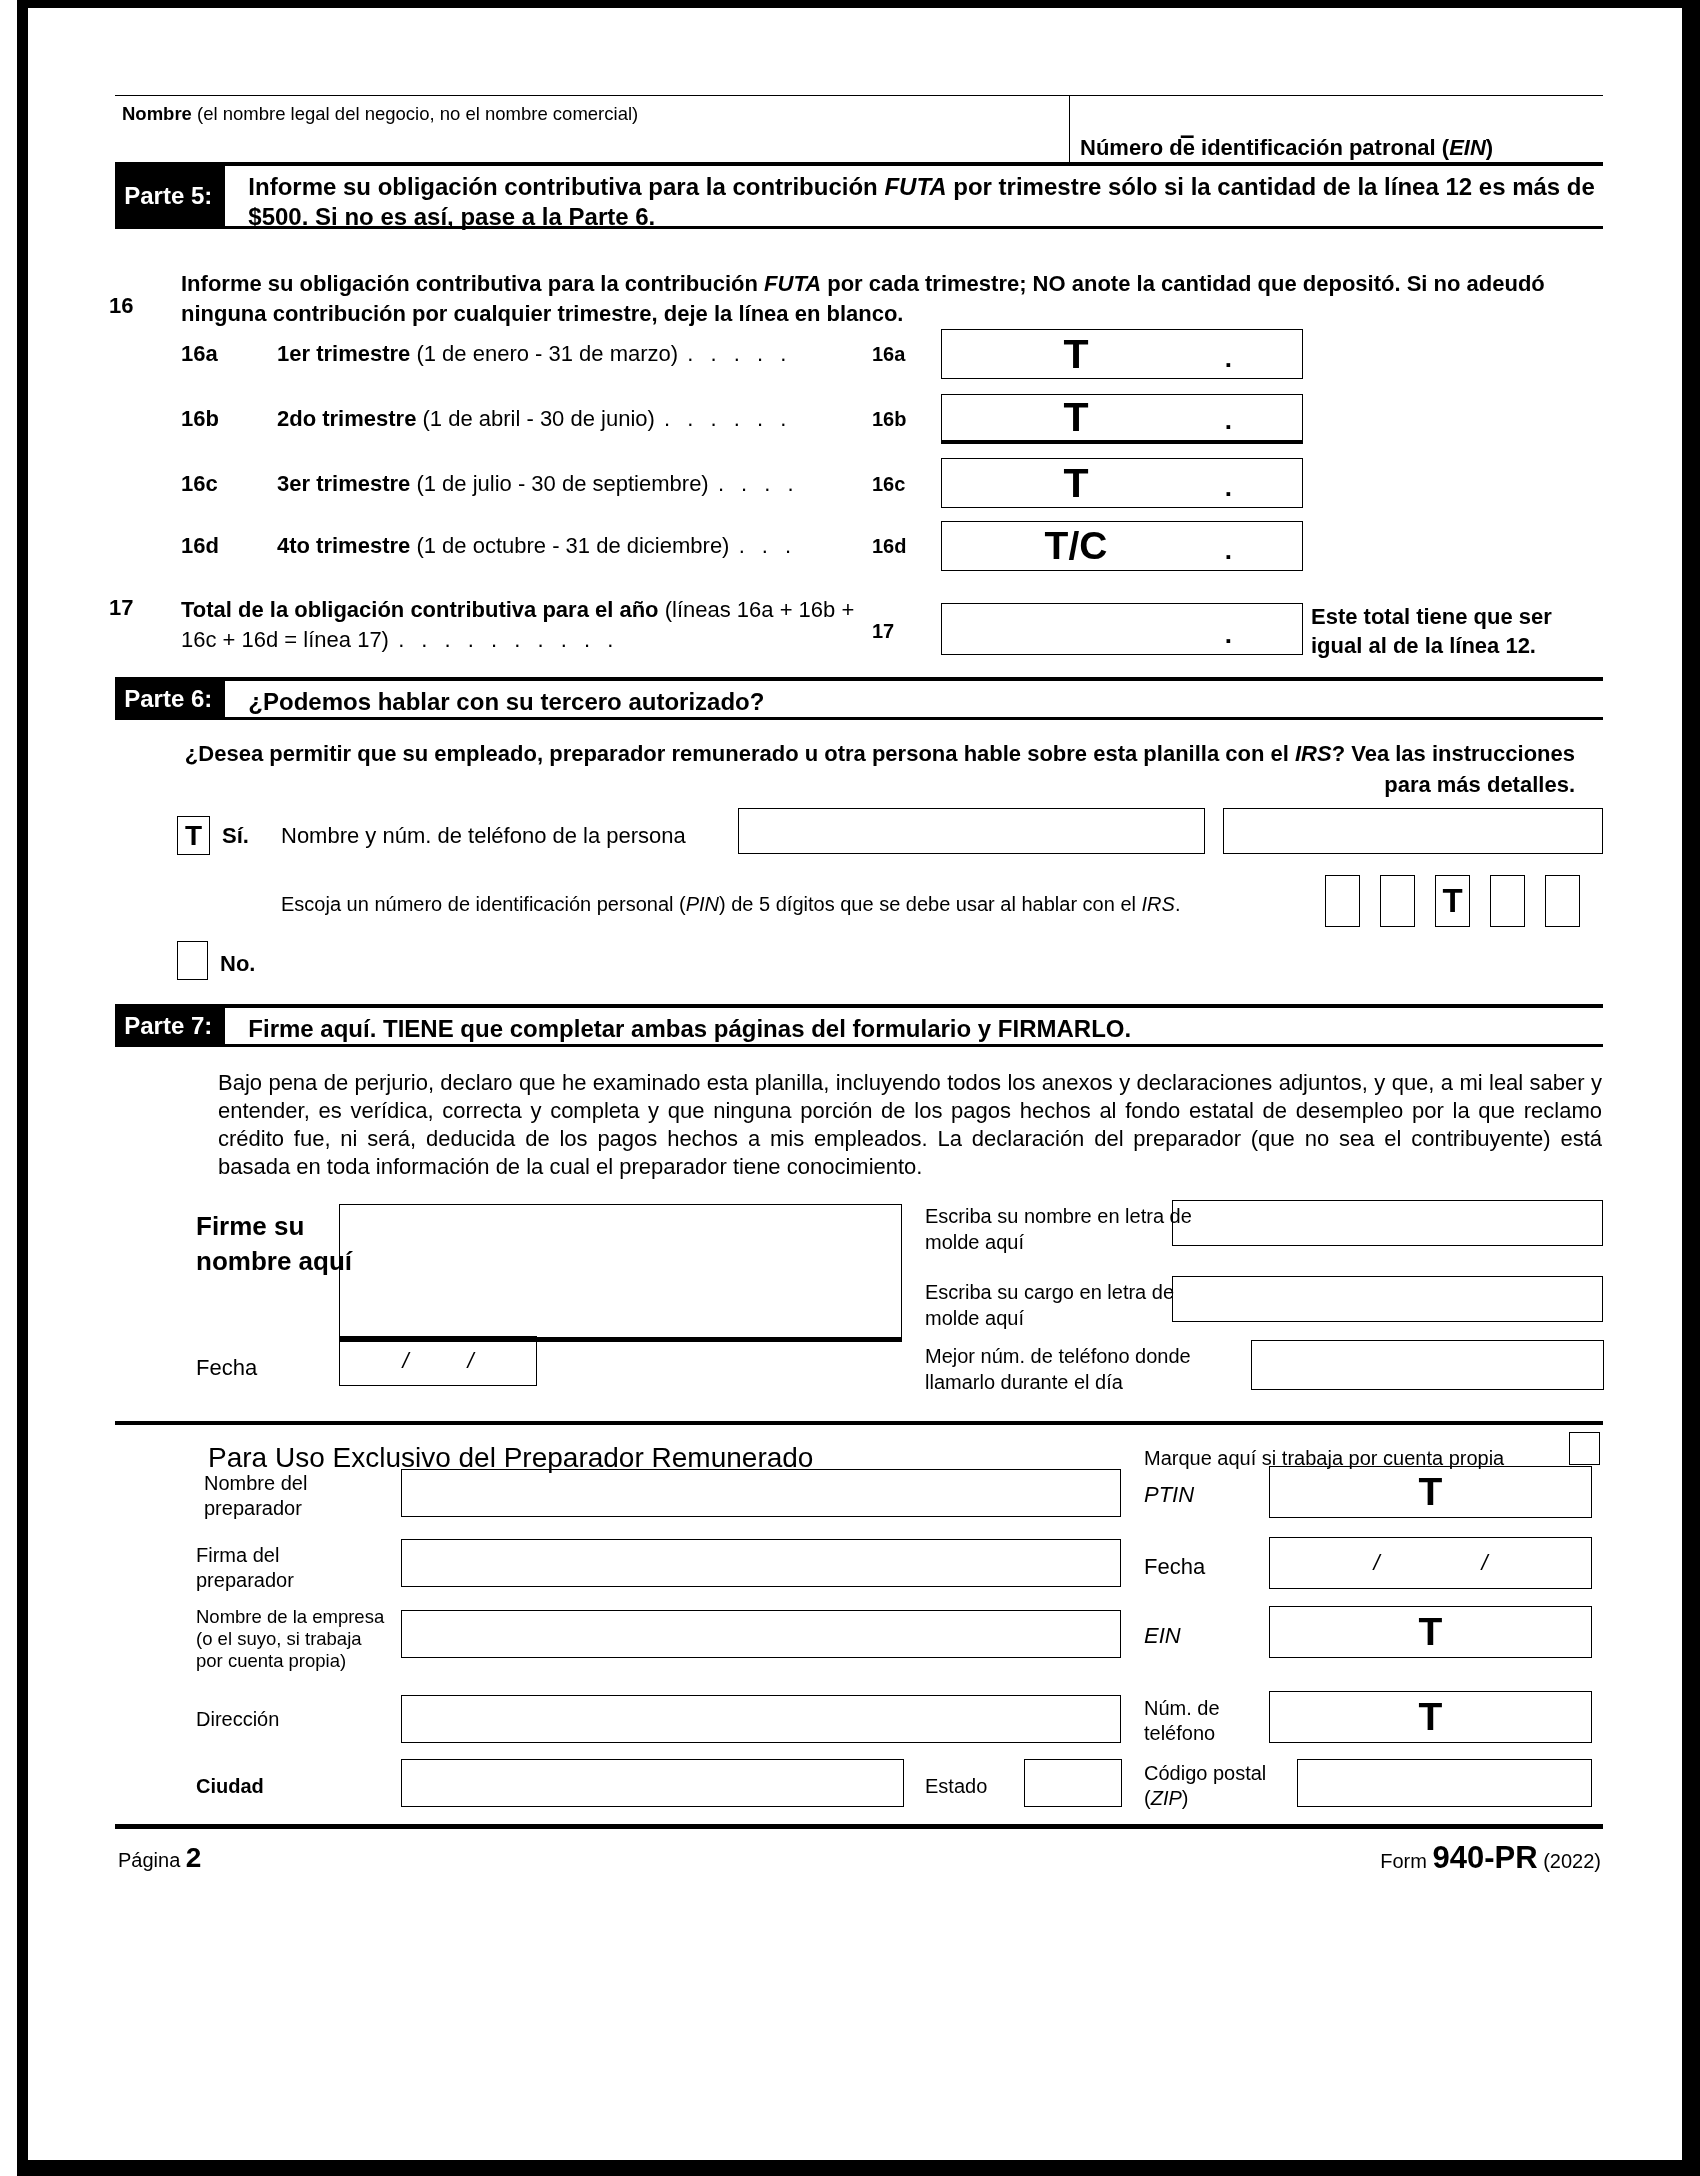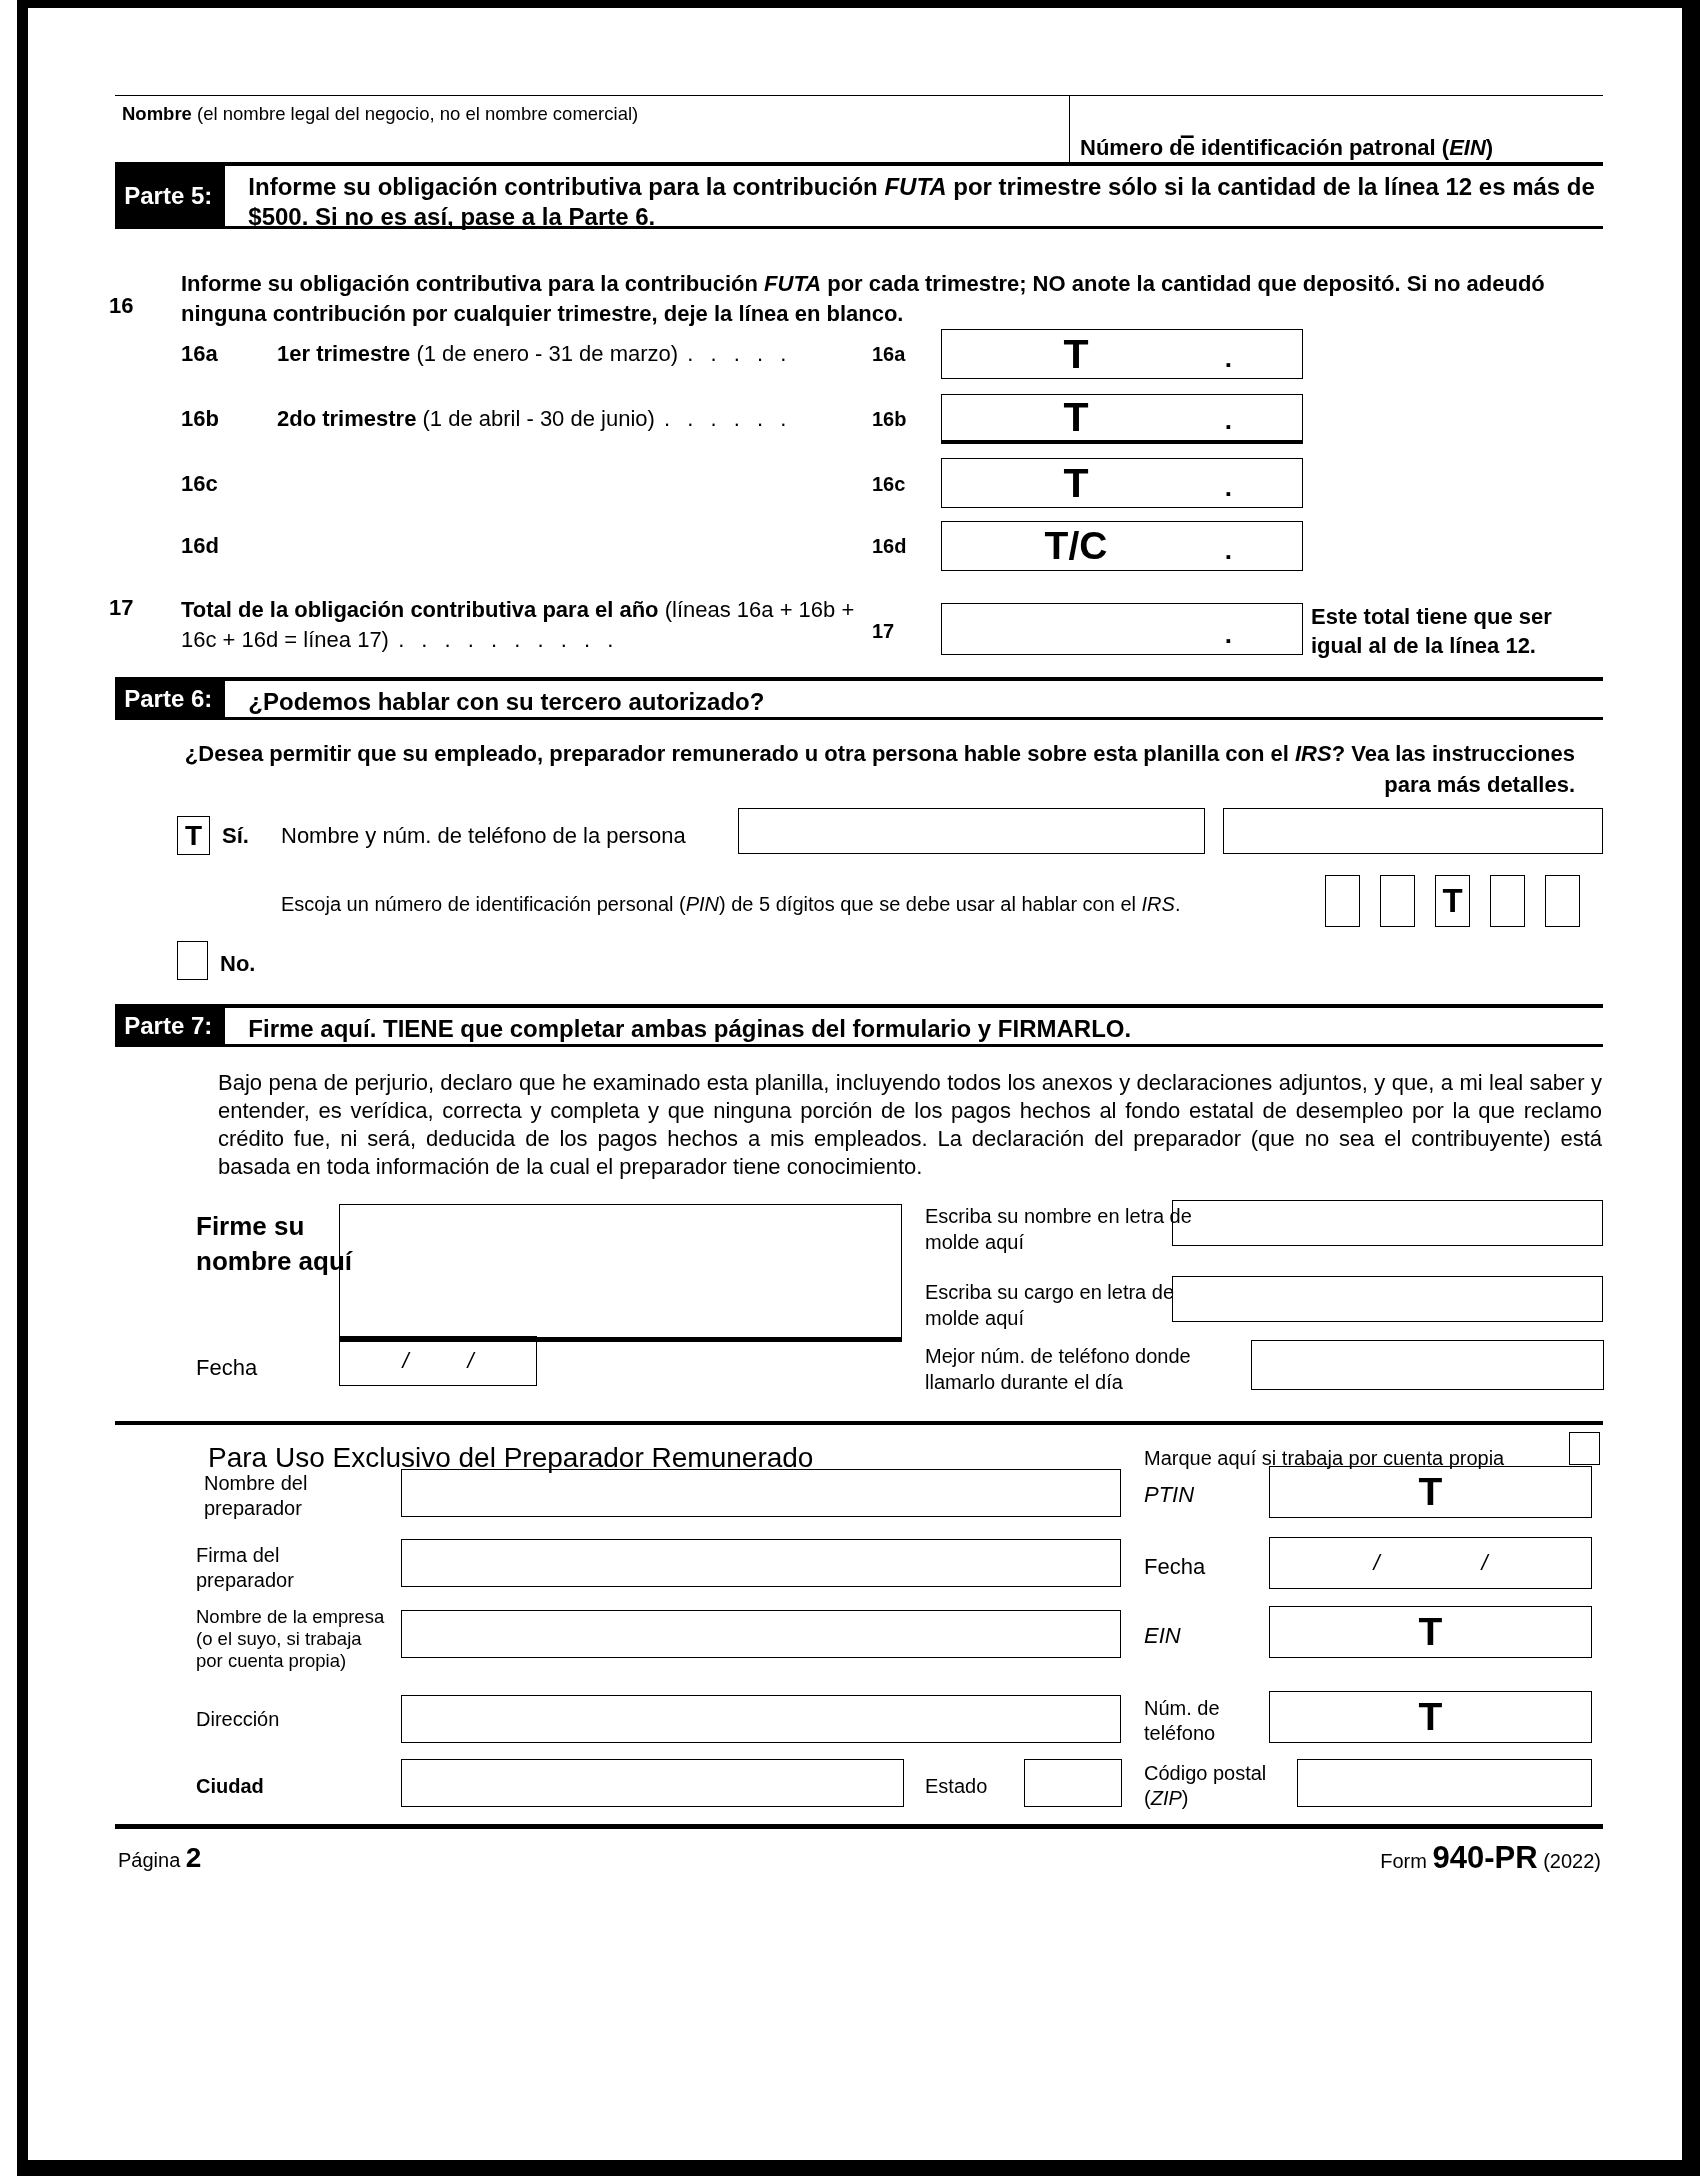--- a/index.html
+++ b/index.html
@@ -141,27 +141,33 @@
   <div class="abs q-text" style="top:406px;">
     <span class="b">2do trimestre</span><span> (1 de abril - 30 de junio)</span><span class="dots">. . . . . .</span>
   </div>
   <div class="abs q-boxlabel" style="top:408px;">16b</div>
   <div class="abs q-box thickbottom" style="top:394px;">
     <span class="q-value">T</span>
     <span class="q-point">.</span>
   </div>
 
   <div class="abs q-num" style="top:471px;">16c</div>
+  <div class="abs q-text" style="top:471px;">
+    <span class="b">3er trimestre</span><span> (1 de julio - 30 de septiembre)</span><span class="dots">. . . .</span>
+  </div>
   <div class="abs q-boxlabel" style="top:473px;">16c</div>
   <div class="abs q-box" style="top:458px;">
     <span class="q-value">T</span>
     <span class="q-point">.</span>
   </div>
 
   <div class="abs q-num" style="top:533px;">16d</div>
+  <div class="abs q-text" style="top:533px;">
+    <span class="b">4to trimestre</span><span> (1 de octubre - 31 de diciembre)</span><span class="dots">. . .</span>
+  </div>
   <div class="abs q-boxlabel" style="top:535px;">16d</div>
   <div class="abs q-box" style="top:521px;">
     <span class="q-value" style="font-size:39px;">T/C</span>
     <span class="q-point">.</span>
   </div>
 
   <div class="abs l17-num">17</div>
   <div class="abs l17-text">
     <span class="b">Total de la obligación contributiva para el año </span><span>(líneas 16a + 16b + 16c + 16d = línea 17)</span><span class="dots">. . . . . . . . . .</span>
   </div>

